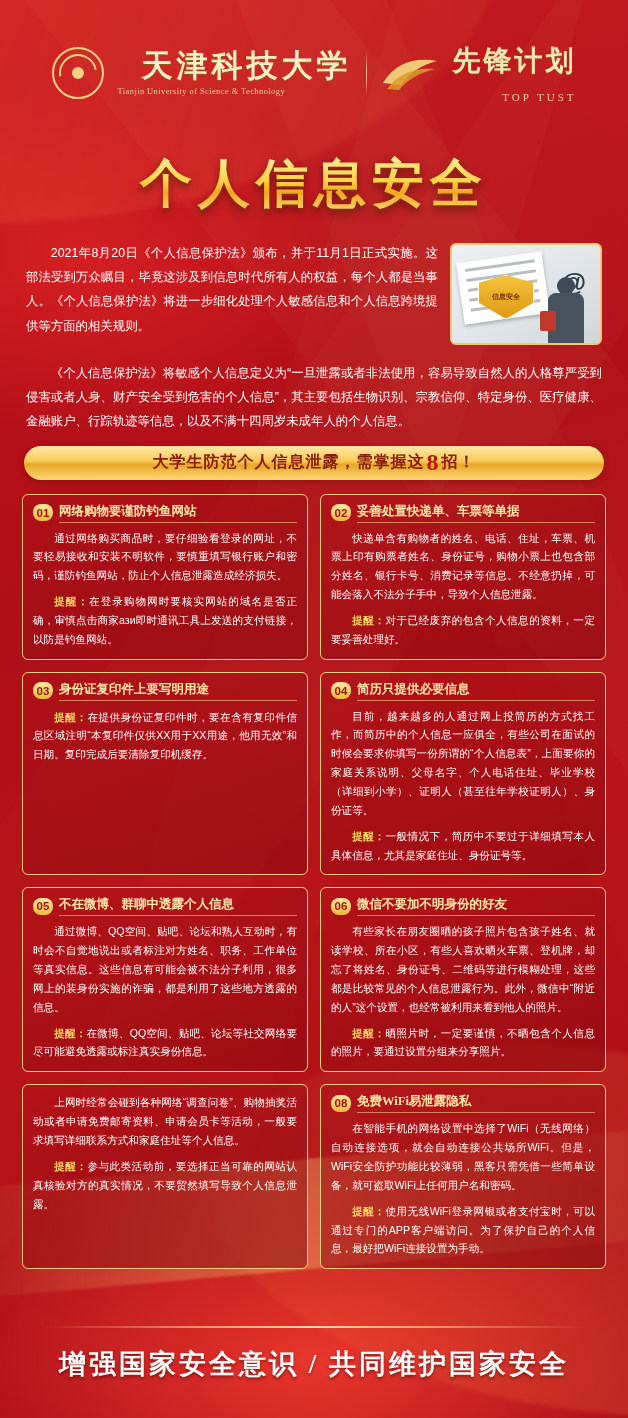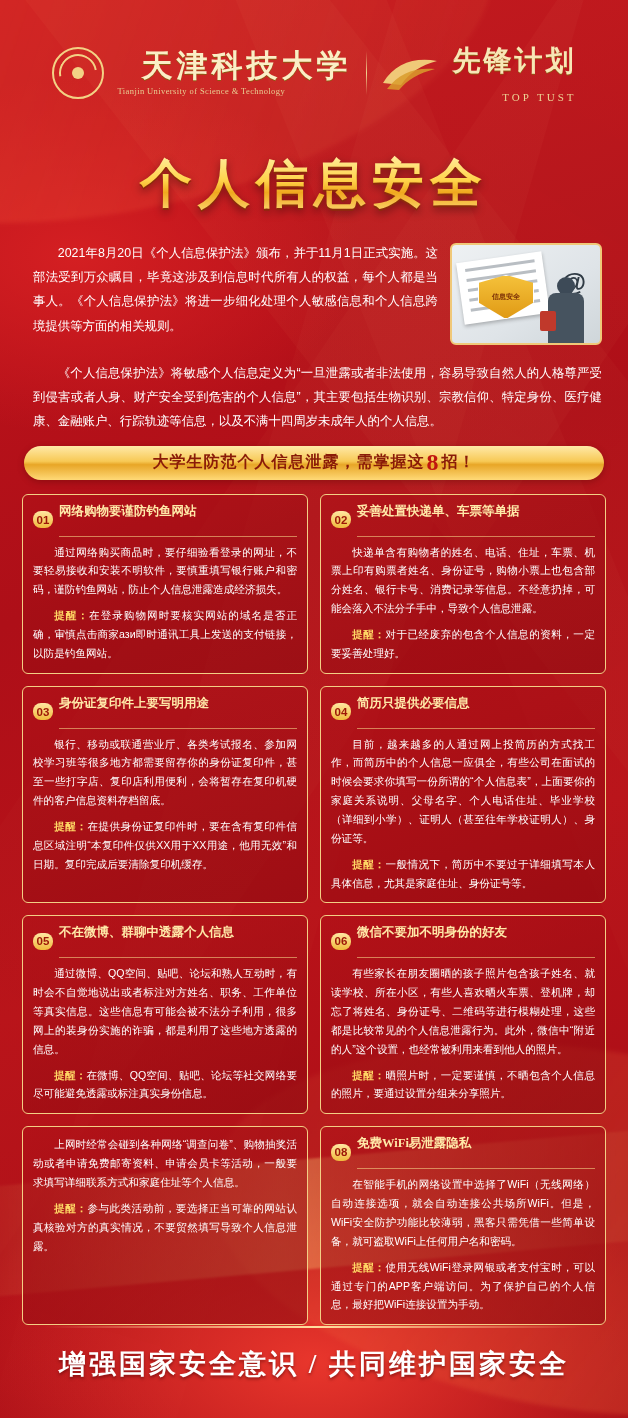--- a/index.html
+++ b/index.html
@@ -93,21 +93,21 @@
     filter: drop-shadow(0 2px 0 #8c2b0a) drop-shadow(0 3px 4px rgba(0,0,0,.35));
   }
 
   
   .intro {
     position:relative; z-index:5;
     margin: 22px 26px 0 26px;
     color: #ffffff; font-size: 12.4px; line-height: 1.95;
     text-align: justify;
   }
-  .intro p { text-indent: 2em; margin-bottom: 12px; margin-left: 7px; }
+  .intro p { text-indent: 2em; margin-bottom: 12px; }
   .intro .with-img { min-height: 108px; }
   .intro-figure {
     float: right; width: 152px; height: 102px; margin: 2px 0 6px 12px;
     border-radius: 6px; border: 2px solid #f0c878;
     background: linear-gradient(145deg, #eef1f3 0%, #dfe4e8 60%, #cfd6da 100%);
     position: relative; overflow:hidden; text-indent:0;
   }
   .if-doc{
     position:absolute; left:8px; top:12px; width:86px; height:62px; background:#fff;
     transform: rotate(-8deg); box-shadow:0 2px 4px rgba(0,0,0,.25);
@@ -162,21 +162,21 @@
   .card-head { display:flex; align-items:center; gap:6px; margin-bottom:6px; }
   .num-box {
     width: 20px; height: 17px; flex:none;
     background: linear-gradient(to bottom,#ffe7a2,#f0b93c);
     color:#9c1607; font-size:11.5px; font-weight:bold;
     display:flex; align-items:center; justify-content:center; border-radius:8px;
   }
   .card-title {
     font-size: 12.5px; font-weight: bold; color:#ffe9a8;
     border-bottom: 1px solid rgba(243,207,132,.6);
-    padding-bottom: 16px; flex: 1;
+    padding-bottom: 2px; flex: 1;
     font-family:"Liberation Serif", serif;
   }
   .card-body { font-size: 10.6px; line-height: 1.78; color:#ffffff; text-align: justify; text-indent: 2em; }
   .card-tip { font-size: 10.6px; line-height:1.78; color:#ffffff; text-align: justify; margin-top: 7px; text-indent: 2em;}
   .card-tip b { color:#ffd765; }
 
   
   .footer {
     position:absolute; left:0; right:0; bottom: 36px; z-index:5; text-align:center;
   }
@@ -280,21 +280,20 @@
       <div class="card-tip">
         <b>提醒：</b><span>对于已经废弃的包含个人信息的资料，一定要妥善处理好。</span>
       </div>
     </div>
 
     <div class="card">
       <div class="card-head">
         <span class="num-box">03</span>
         <span class="card-title">身份证复印件上要写明用途</span>
       </div>
-      <div class="card-body">银行、移动或联通营业厅、各类考试报名、参加网校学习班等很多地方都需要留存你的身份证复印件，甚至一些打字店、复印店利用便利，会将暂存在复印机硬件的客户信息资料存档留底。</div>
       <div class="card-tip">
         <b>提醒：</b><span>在提供身份证复印件时，要在含有复印件信息区域注明“本复印件仅供XX用于XX用途，他用无效”和日期。复印完成后要清除复印机缓存。</span>
       </div>
     </div>
 
     <div class="card">
       <div class="card-head">
         <span class="num-box">04</span>
         <span class="card-title">简历只提供必要信息</span>
       </div>

